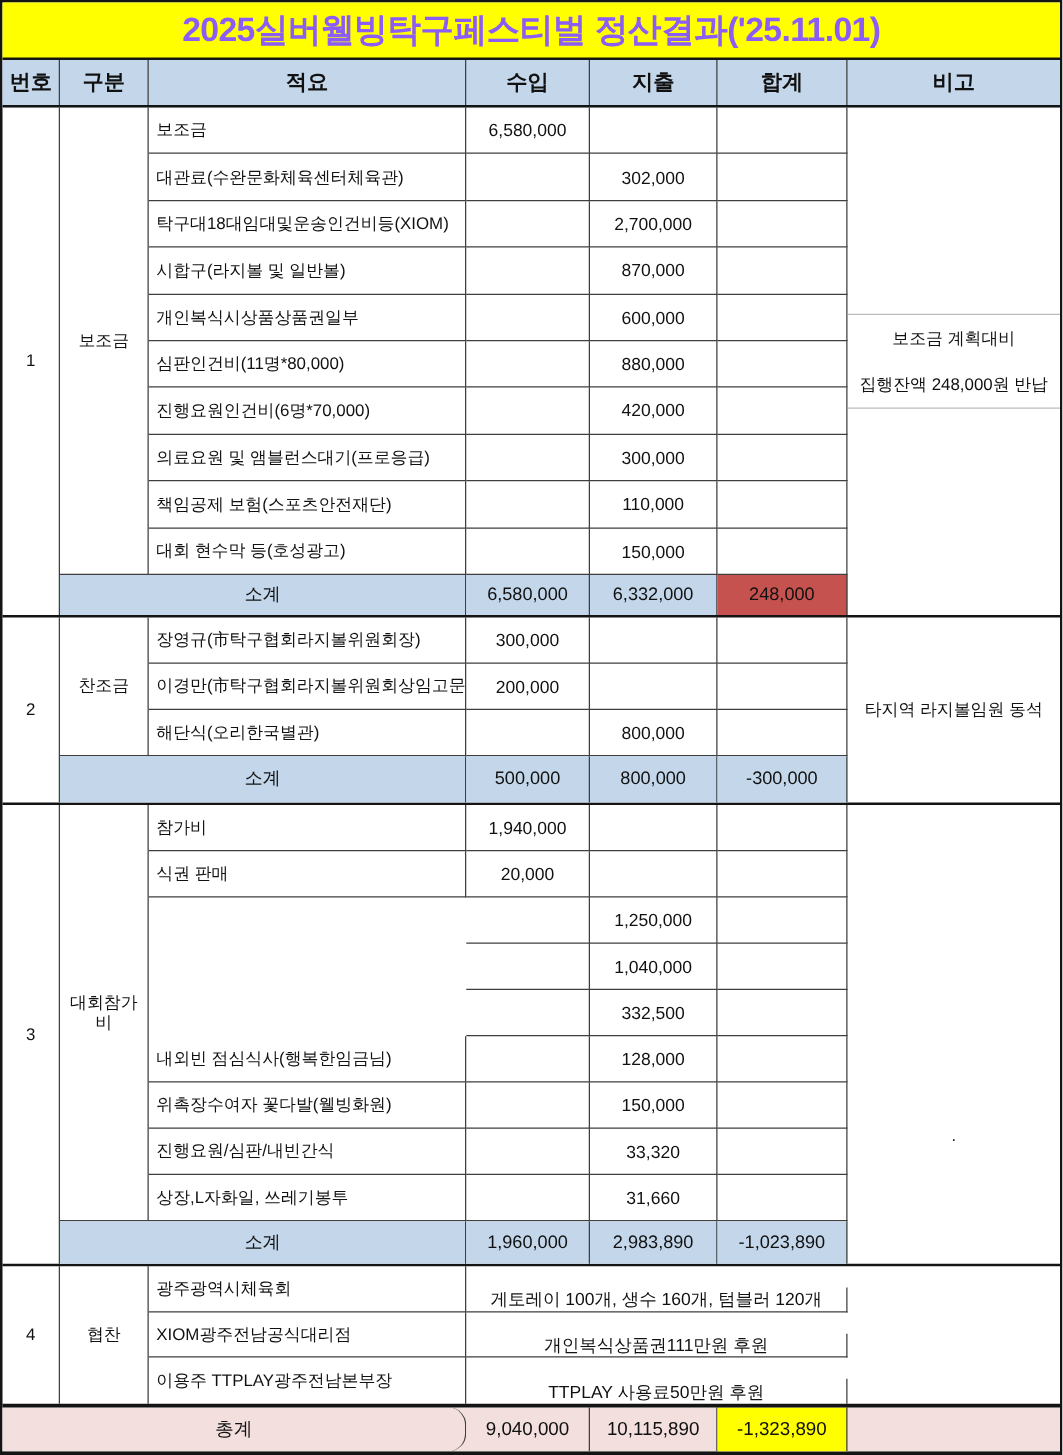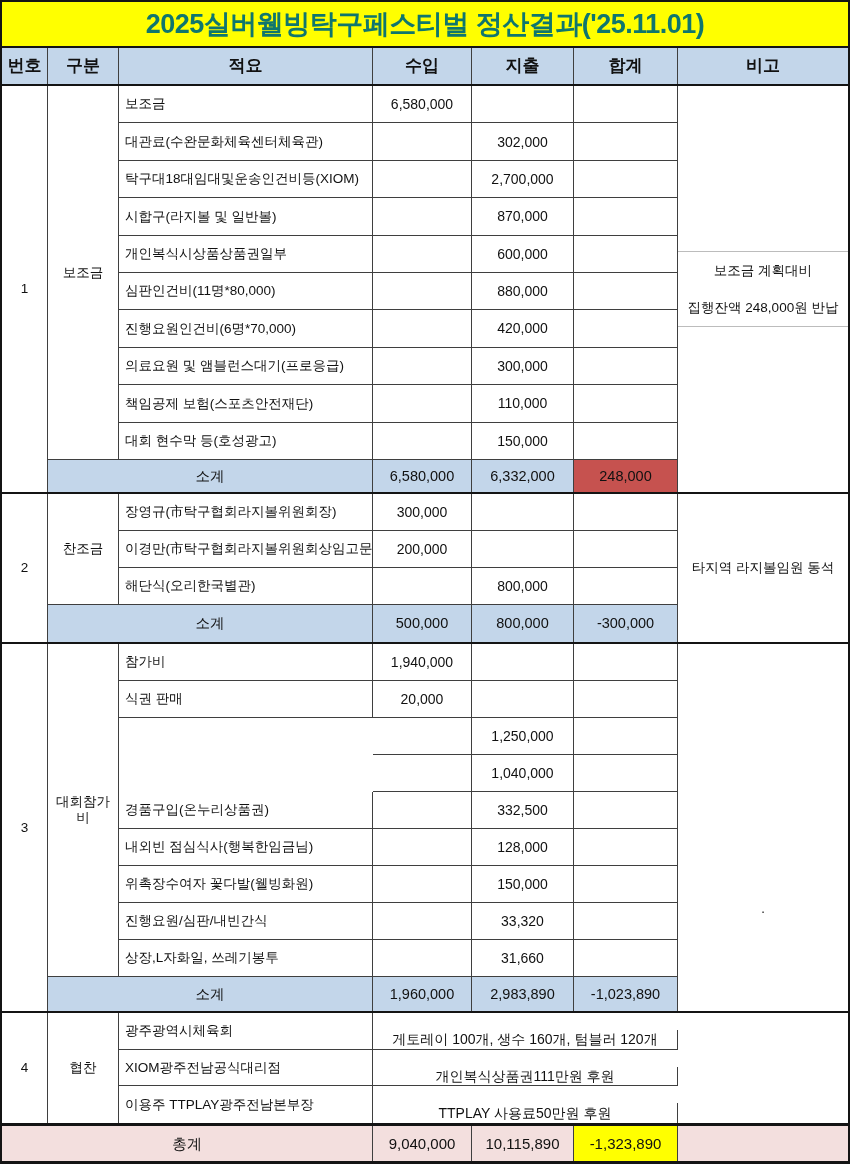--- a/index.html
+++ b/index.html
@@ -2,21 +2,21 @@
 <html><head>
 <meta charset="utf-8">
 <style>
   html,body{margin:0;padding:0;background:#fff;}
   *{box-sizing:border-box;}
   body{font-family:"Liberation Sans","DejaVu Sans",sans-serif;color:#111;}
   .sheet{width:850px;height:1164px;border:2px solid #141414;border-bottom-width:3px;background:#fff;}
 
   .title{height:46px;background:#FFFF00;border-bottom:2px solid #141414;
          display:flex;align-items:center;justify-content:center;
-         font-size:27px;font-weight:800;color:#0f766e;letter-spacing:-0.5px;}
+         font-size:27px;font-weight:800;color:#8b5cf6;letter-spacing:-0.5px;}
 
   .grid{display:grid;grid-template-columns:46px 71px 254px 99px 102px 104px 1fr;}
 
   .header{height:38px;background:#C3D6EA;border-bottom:2px solid #141414;}
   .header .cell{font-size:17px;font-weight:700;border-bottom:none;}
 
   .section{border-bottom:2px solid #141414;position:relative;}
   .s1{height:408px;grid-template-rows:repeat(10,37.4px) 32px;}
   .s2{height:150px;grid-template-rows:repeat(3,37px) 37px;}
   .s3{height:369px;grid-template-rows:repeat(9,37px) 34px;}
@@ -44,21 +44,21 @@
 
   .remark{flex-direction:column;position:relative;}
   .remark-block{width:100%;border-top:1px solid #bcbcbc;border-bottom:1px solid #bcbcbc;}
   .remark-line{height:37px;display:flex;align-items:center;justify-content:center;font-size:13.5px;}
   .dot{position:absolute;left:49%;top:258px;font-size:13px;}
 
   .merged-detail{grid-column:4/7;justify-content:center;white-space:nowrap;font-size:14px;margin-top:17px;}
 
   .total-row{height:35px;background:#F3DFDE;}
   .total-row .cell{border-bottom:none;font-size:15px;}
-  .total-label{grid-column:1/4;}
+  .total-label{grid-column:1/4;border-radius:14px;}
   .grand-balance{background:#FFFF00;}
 </style>
 </head>
 <body>
 
 <div class="sheet">
 
   <div class="title">2025실버웰빙탁구페스티벌 정산결과('25.11.01)</div>
 
   <div class="grid header">
@@ -180,21 +180,20 @@
     <div class="cell num c6 r2"></div>
 
     <div class="cell num c4 r3"></div>
     <div class="cell num c5 r3">1,250,000</div>
     <div class="cell num c6 r3"></div>
 
     <div class="cell num c4 r4"></div>
     <div class="cell num c5 r4">1,040,000</div>
     <div class="cell num c6 r4"></div>
 
-    <div class="cell desc c3 r5">경품구입(온누리상품권)</div>
     <div class="cell num c4 r5"></div>
     <div class="cell num c5 r5">332,500</div>
     <div class="cell num c6 r5"></div>
 
     <div class="cell desc c3 r6">내외빈 점심식사(행복한임금님)</div>
     <div class="cell num c4 r6"></div>
     <div class="cell num c5 r6">128,000</div>
     <div class="cell num c6 r6"></div>
 
     <div class="cell desc c3 r7">위촉장수여자 꽃다발(웰빙화원)</div>

